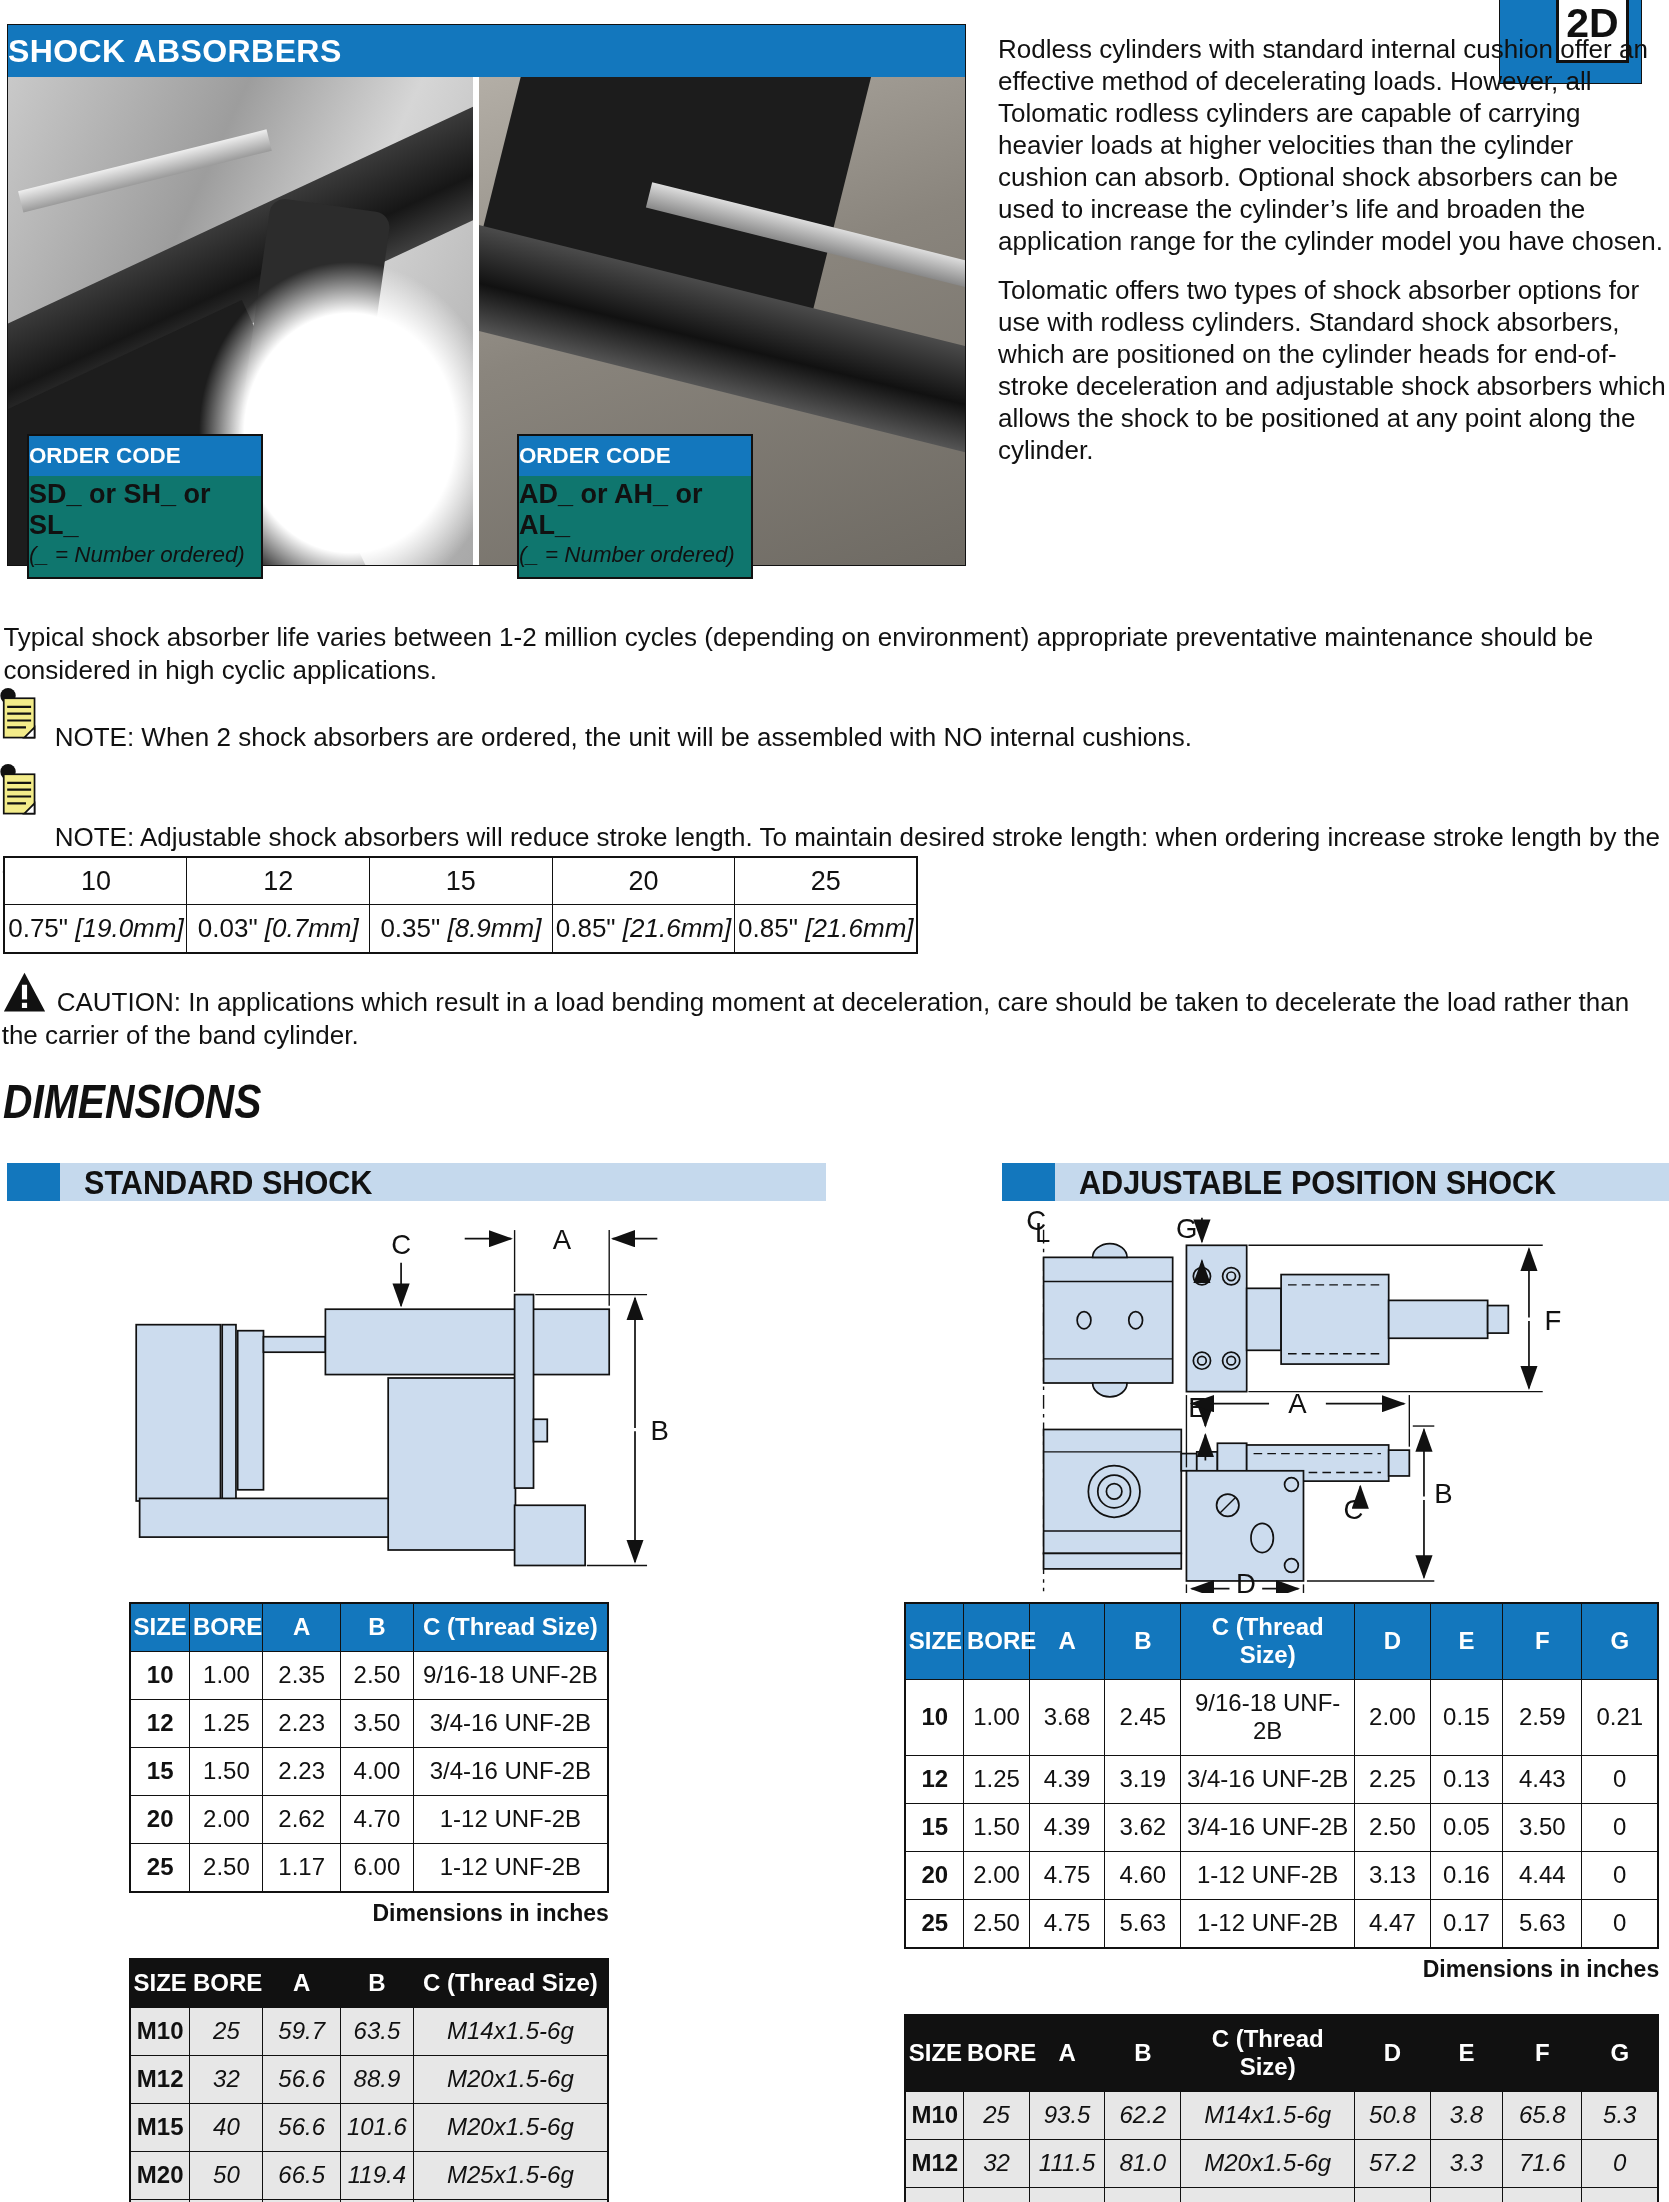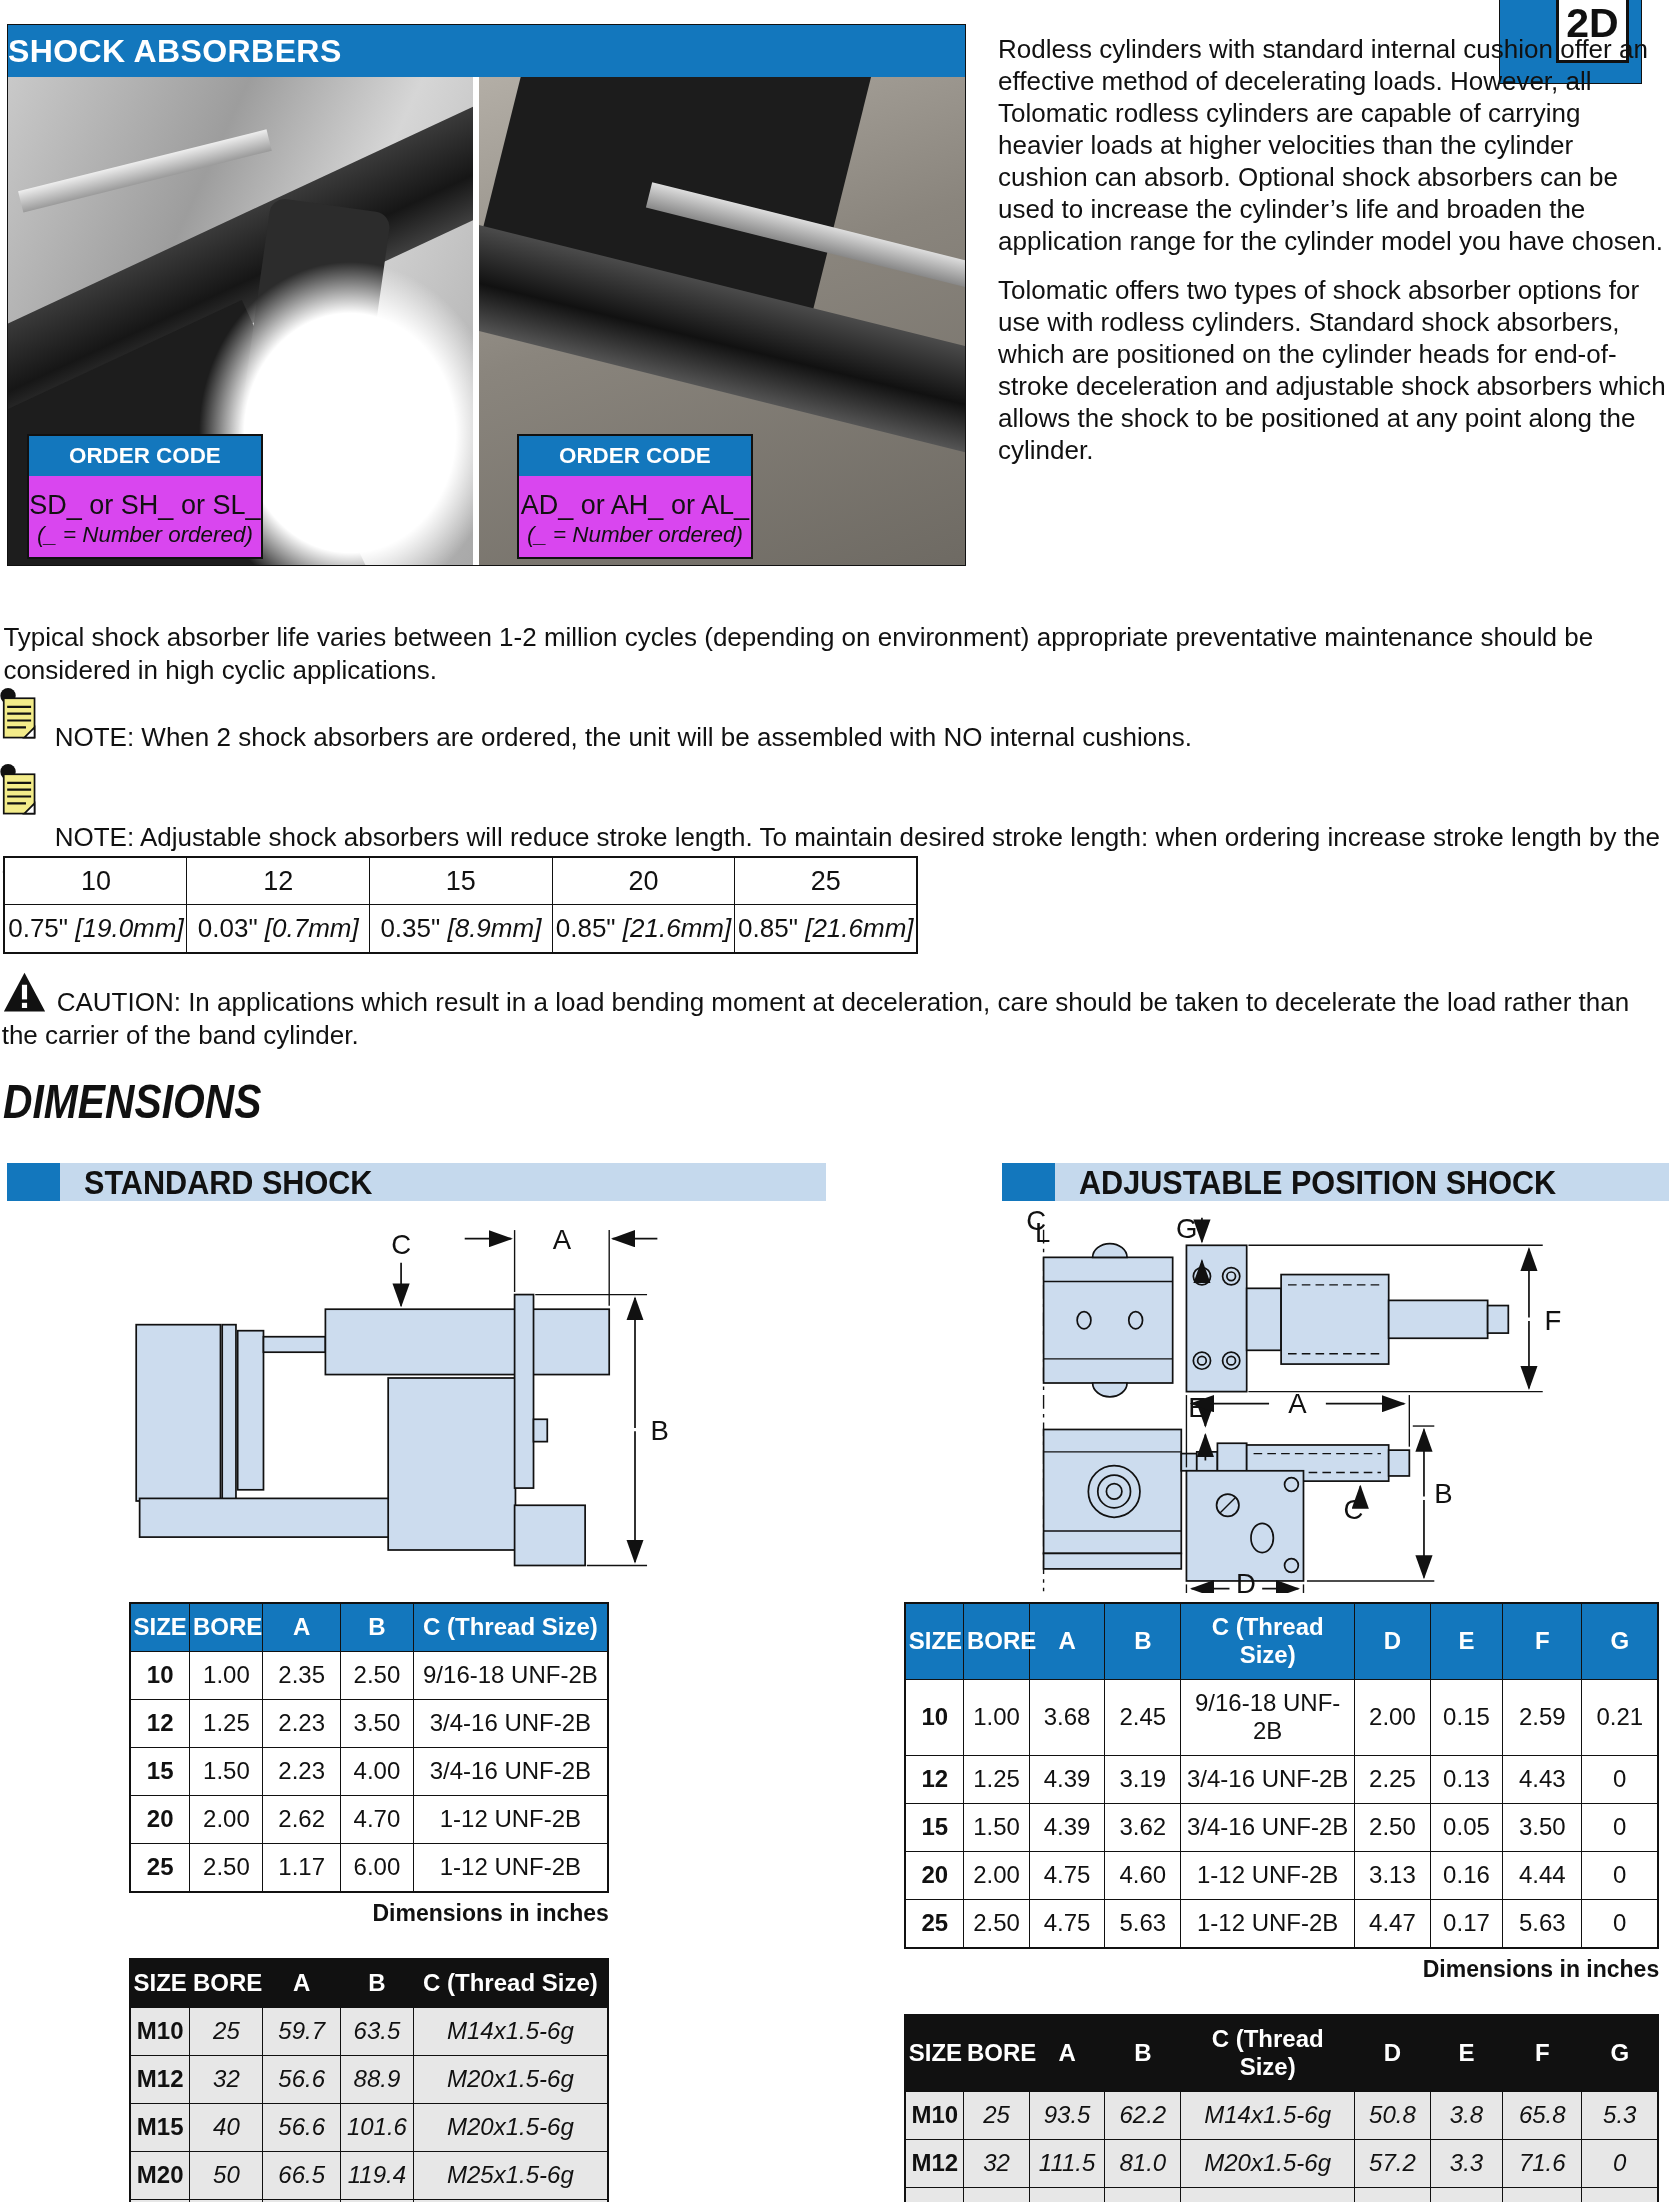--- a/index.html
+++ b/index.html
@@ -21,23 +21,23 @@
   .photo-right{left:471px;right:0;background:linear-gradient(160deg,#b3aea6,#8a857d 45%,#6e6a63);}
   .ph-shape{position:absolute;}
   .shape-cyl-left{left:-12%;top:28%;width:130%;height:103px;background:linear-gradient(#3a3a3a,#161616 60%,#3f3f3f);transform:rotate(-25deg);}
   .shape-rod-left{left:2%;top:17%;width:55%;height:22.4px;background:linear-gradient(#eee,#9a9a9a);transform:rotate(-14deg);}
   .shape-body-left{left:-8%;bottom:-18%;width:75%;height:60%;background:#1d1d1d;transform:rotate(-25deg);}
   .shape-flange{left:52%;top:26%;width:26%;height:62%;background:#2c2c2c;transform:rotate(8deg);border-radius:15.5px;}
   .shape-white{right:-6%;bottom:-8%;width:65%;height:70%;background:radial-gradient(closest-side,#fff 70%,rgba(255,255,255,0));}
   .shape-block-right{left:4%;top:-12%;width:70%;height:70%;background:#1c1c1c;transform:rotate(14deg);}
   .shape-cyl-right{left:-6%;top:44%;width:120%;height:103px;background:linear-gradient(#4b4b4b,#111 55%,#555);transform:rotate(14deg);}
   .shape-rod-right{left:34%;top:30%;width:70%;height:26px;background:linear-gradient(#ddd,#888);transform:rotate(14deg);}
-  .order-box{position:absolute;width:232px;border:2.6px solid #111;background:#d946ef;text-align:center;}
+  .order-box{position:absolute;width:232px;border:2.6px solid #111;background:#0f766e;text-align:left;}
   .order-box .oc-head{background:#1377bd;color:#fff;font-weight:bold;font-size:22.4px;padding:6.9px 0;}
-  .order-box .oc-code{font-weight:normal;font-size:27px;padding-top:14px;}
+  .order-box .oc-code{font-weight:bold;font-size:27px;padding-top:3px;}
   .order-box .oc-note{font-style:italic;font-size:22.4px;padding:1.7px 0 8.6px;}
   
   .intro{position:absolute;left:998px;top:33px;width:669px;font-size:26px;line-height:32px;}
   .intro p{margin:0 0 17px 0;}
   
   .bodytext{position:absolute;font-size:26px;line-height:33px;}
   .life{left:3.4px;top:621px;width:1662px;}
   .noteblk{width:1662px;}
   .note1{left:1.7px;top:721px;text-indent:53px;}
   .note2{left:1.7px;top:797px;text-indent:53px;margin-top:24px;}

